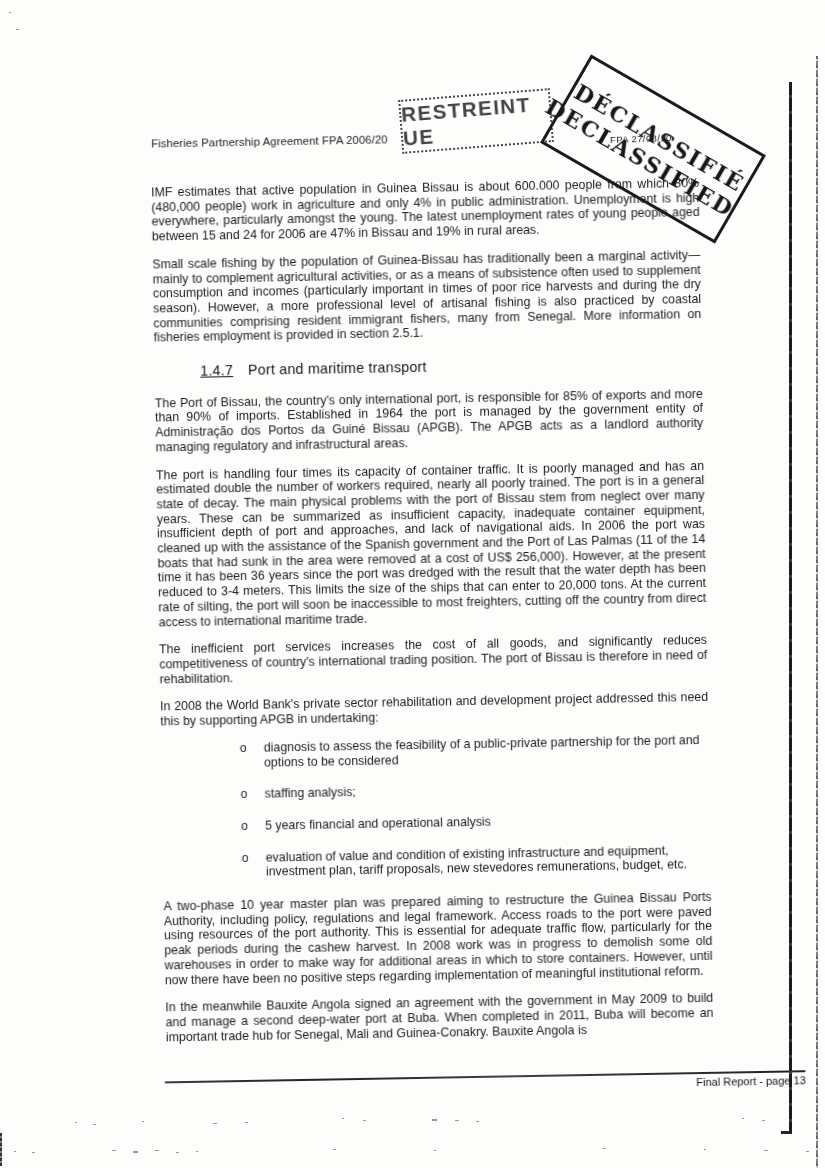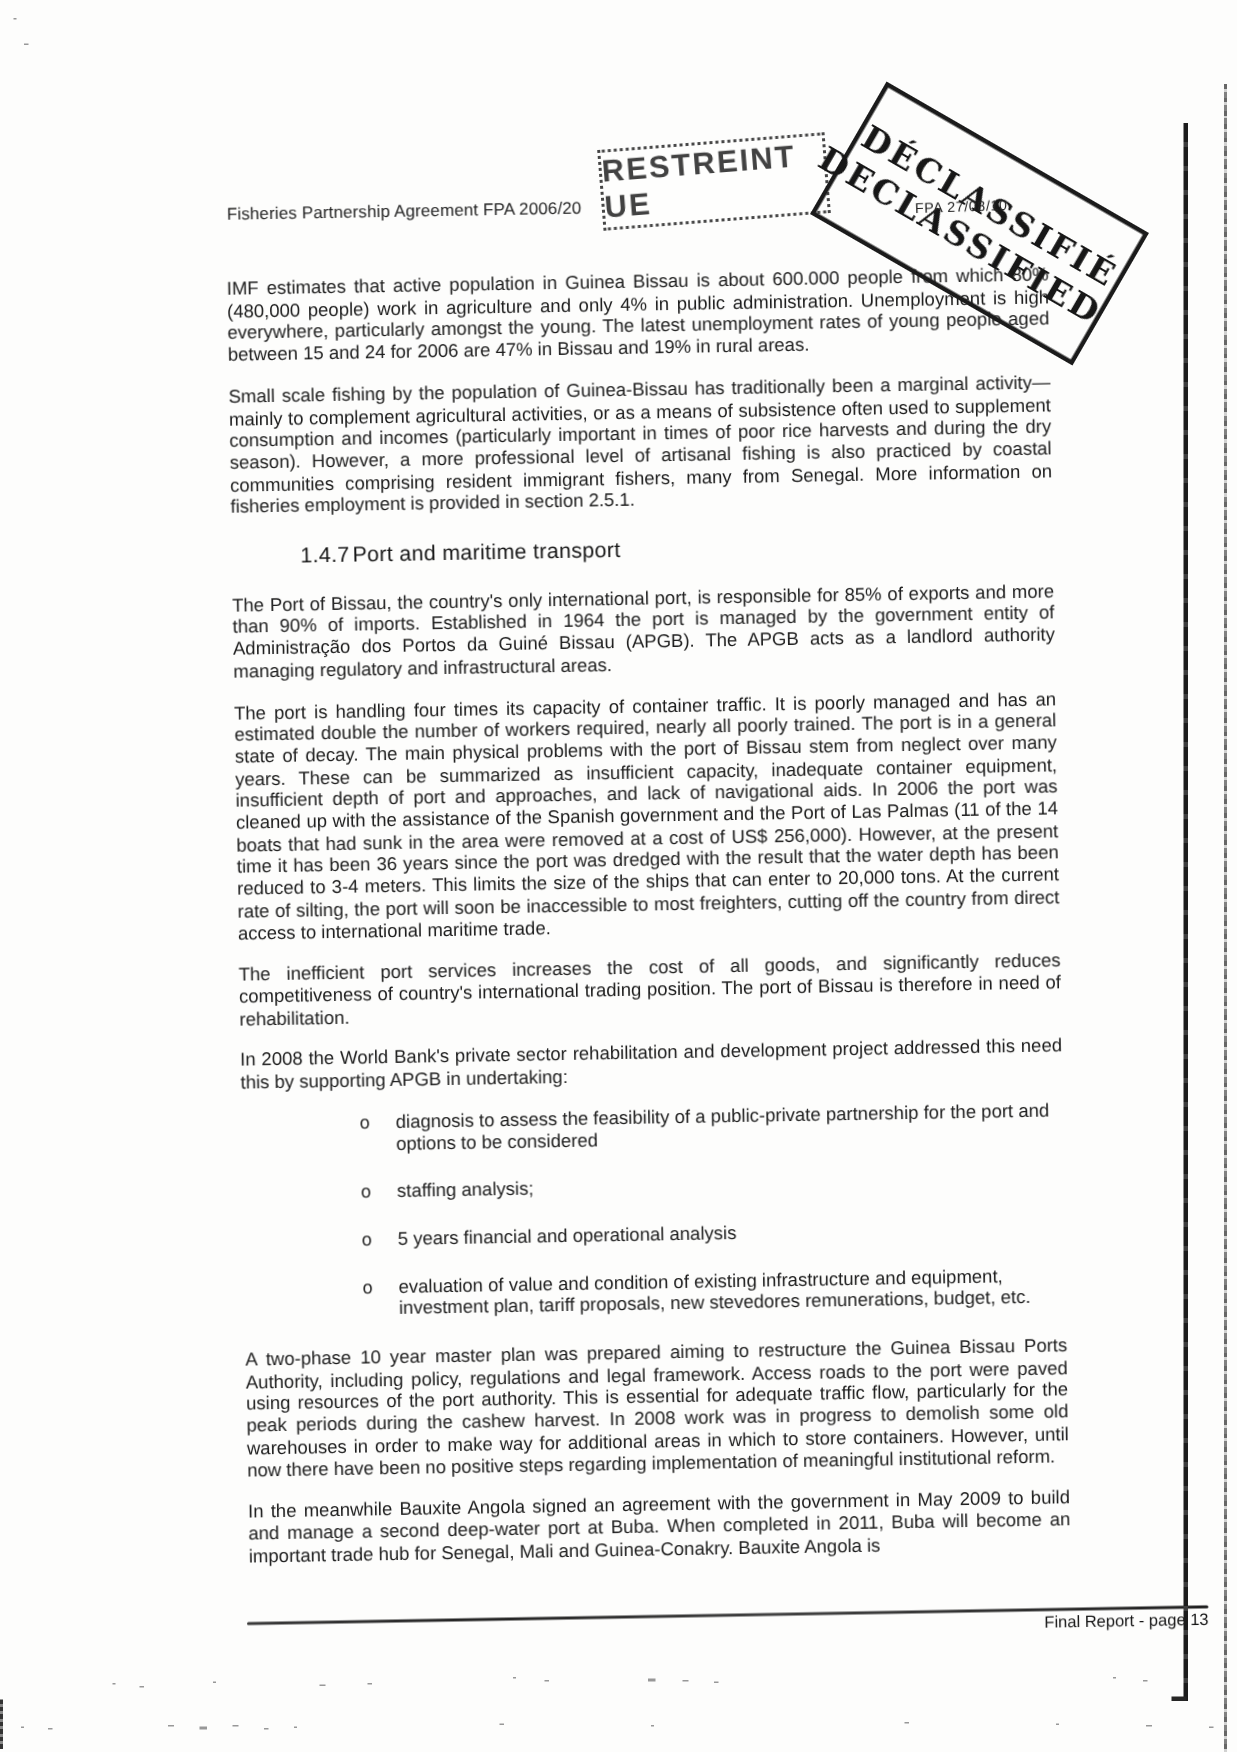--- a/index.html
+++ b/index.html
@@ -9,21 +9,21 @@
   }
   
   .skew-wrap{position:absolute;inset:0;transform:rotate(-1deg);filter:blur(.22px);}
   .header-label{position:absolute;left:159px;top:133px;font-size:11.3px;color:#222;letter-spacing:.1px;}
   .text-col{
     position:absolute;left:158px;top:181px;width:548px;
     font-size:12.35px;line-height:14.7px;text-align:justify;color:#1c1c1c;
   }
   .text-col p{margin:0 0 13px;}
   .heading{margin:19px 0 17px;padding-left:46px;font-size:14.3px;color:#161616;letter-spacing:.2px;}
-  .heading .h-num{margin-right:2px;}
+  .heading .h-num{margin-right:15px;text-decoration:underline;}
   .bullet-list{margin:3px 0 18px;padding-left:79px;}
   .bullet-row{display:flex;margin-bottom:17px;}
   .bullet-marker{flex:none;width:24px;font-size:12px;color:#222;}
   .bullet-text{flex:1;text-align:left;}
   .footer-line{
     position:absolute;left:156px;top:1077px;width:641px;height:2px;border-radius:1px;
     background:linear-gradient(90deg,#3a3a3a 0%,#232323 25%,#414141 55%,#1f1f1f 100%);
   }
   .footer-text{position:absolute;left:156px;top:1081px;width:641px;text-align:right;font-size:11px;color:#141414;}
   

